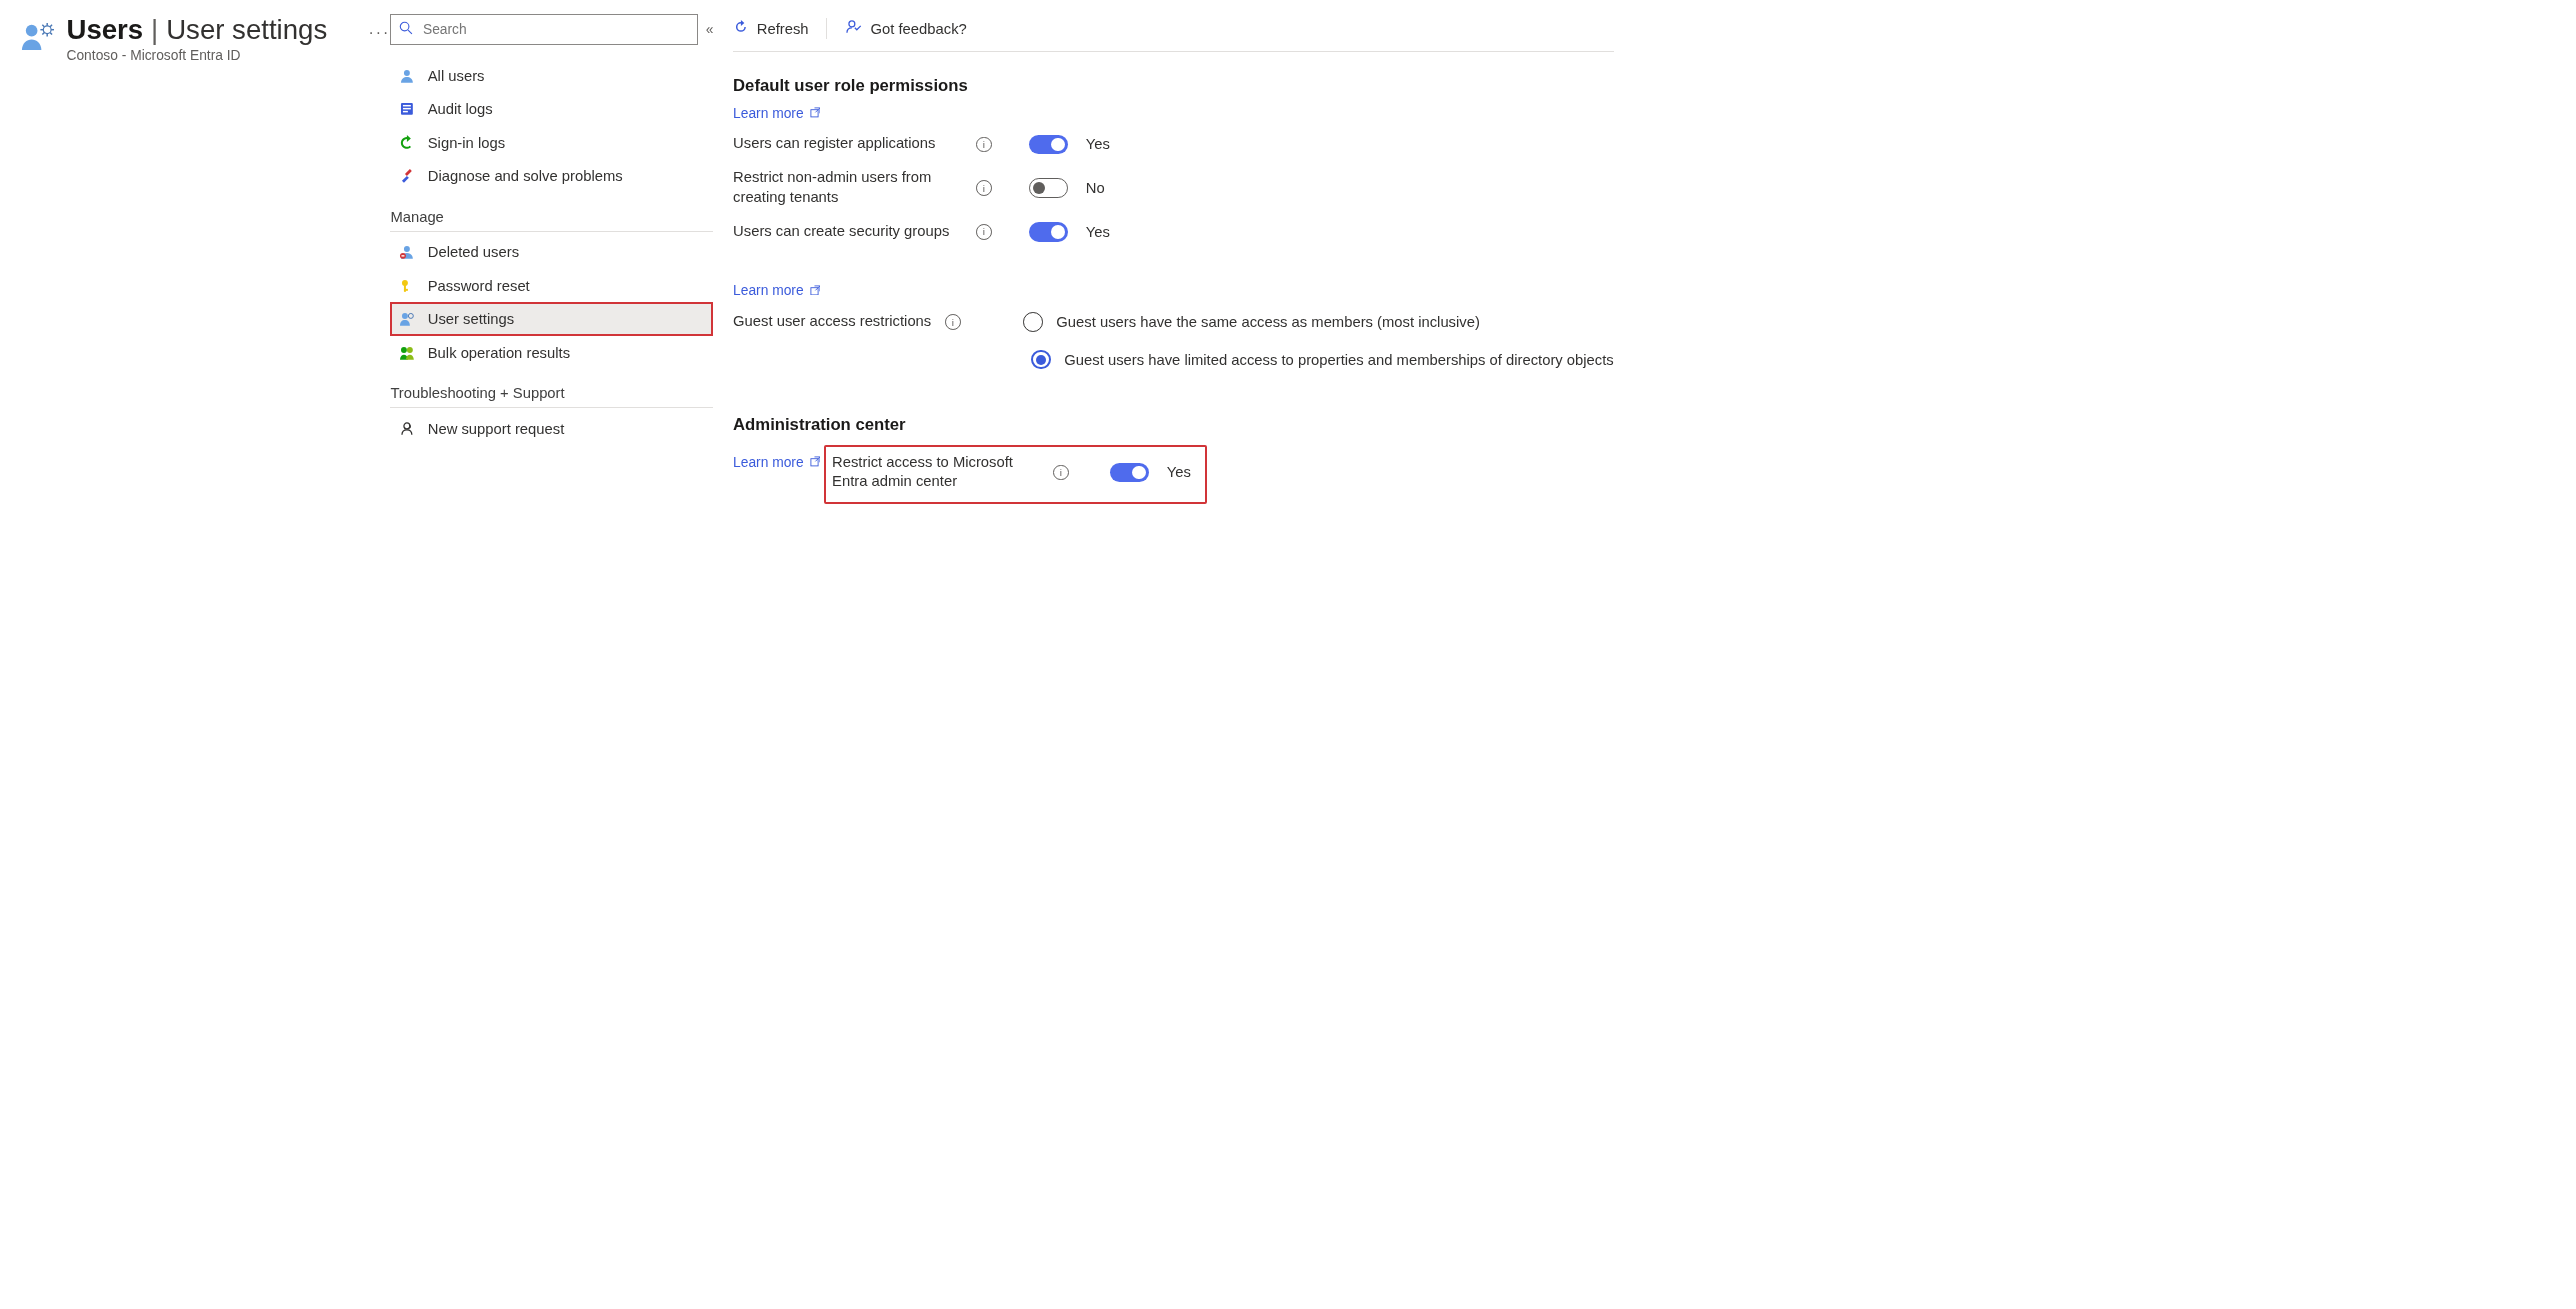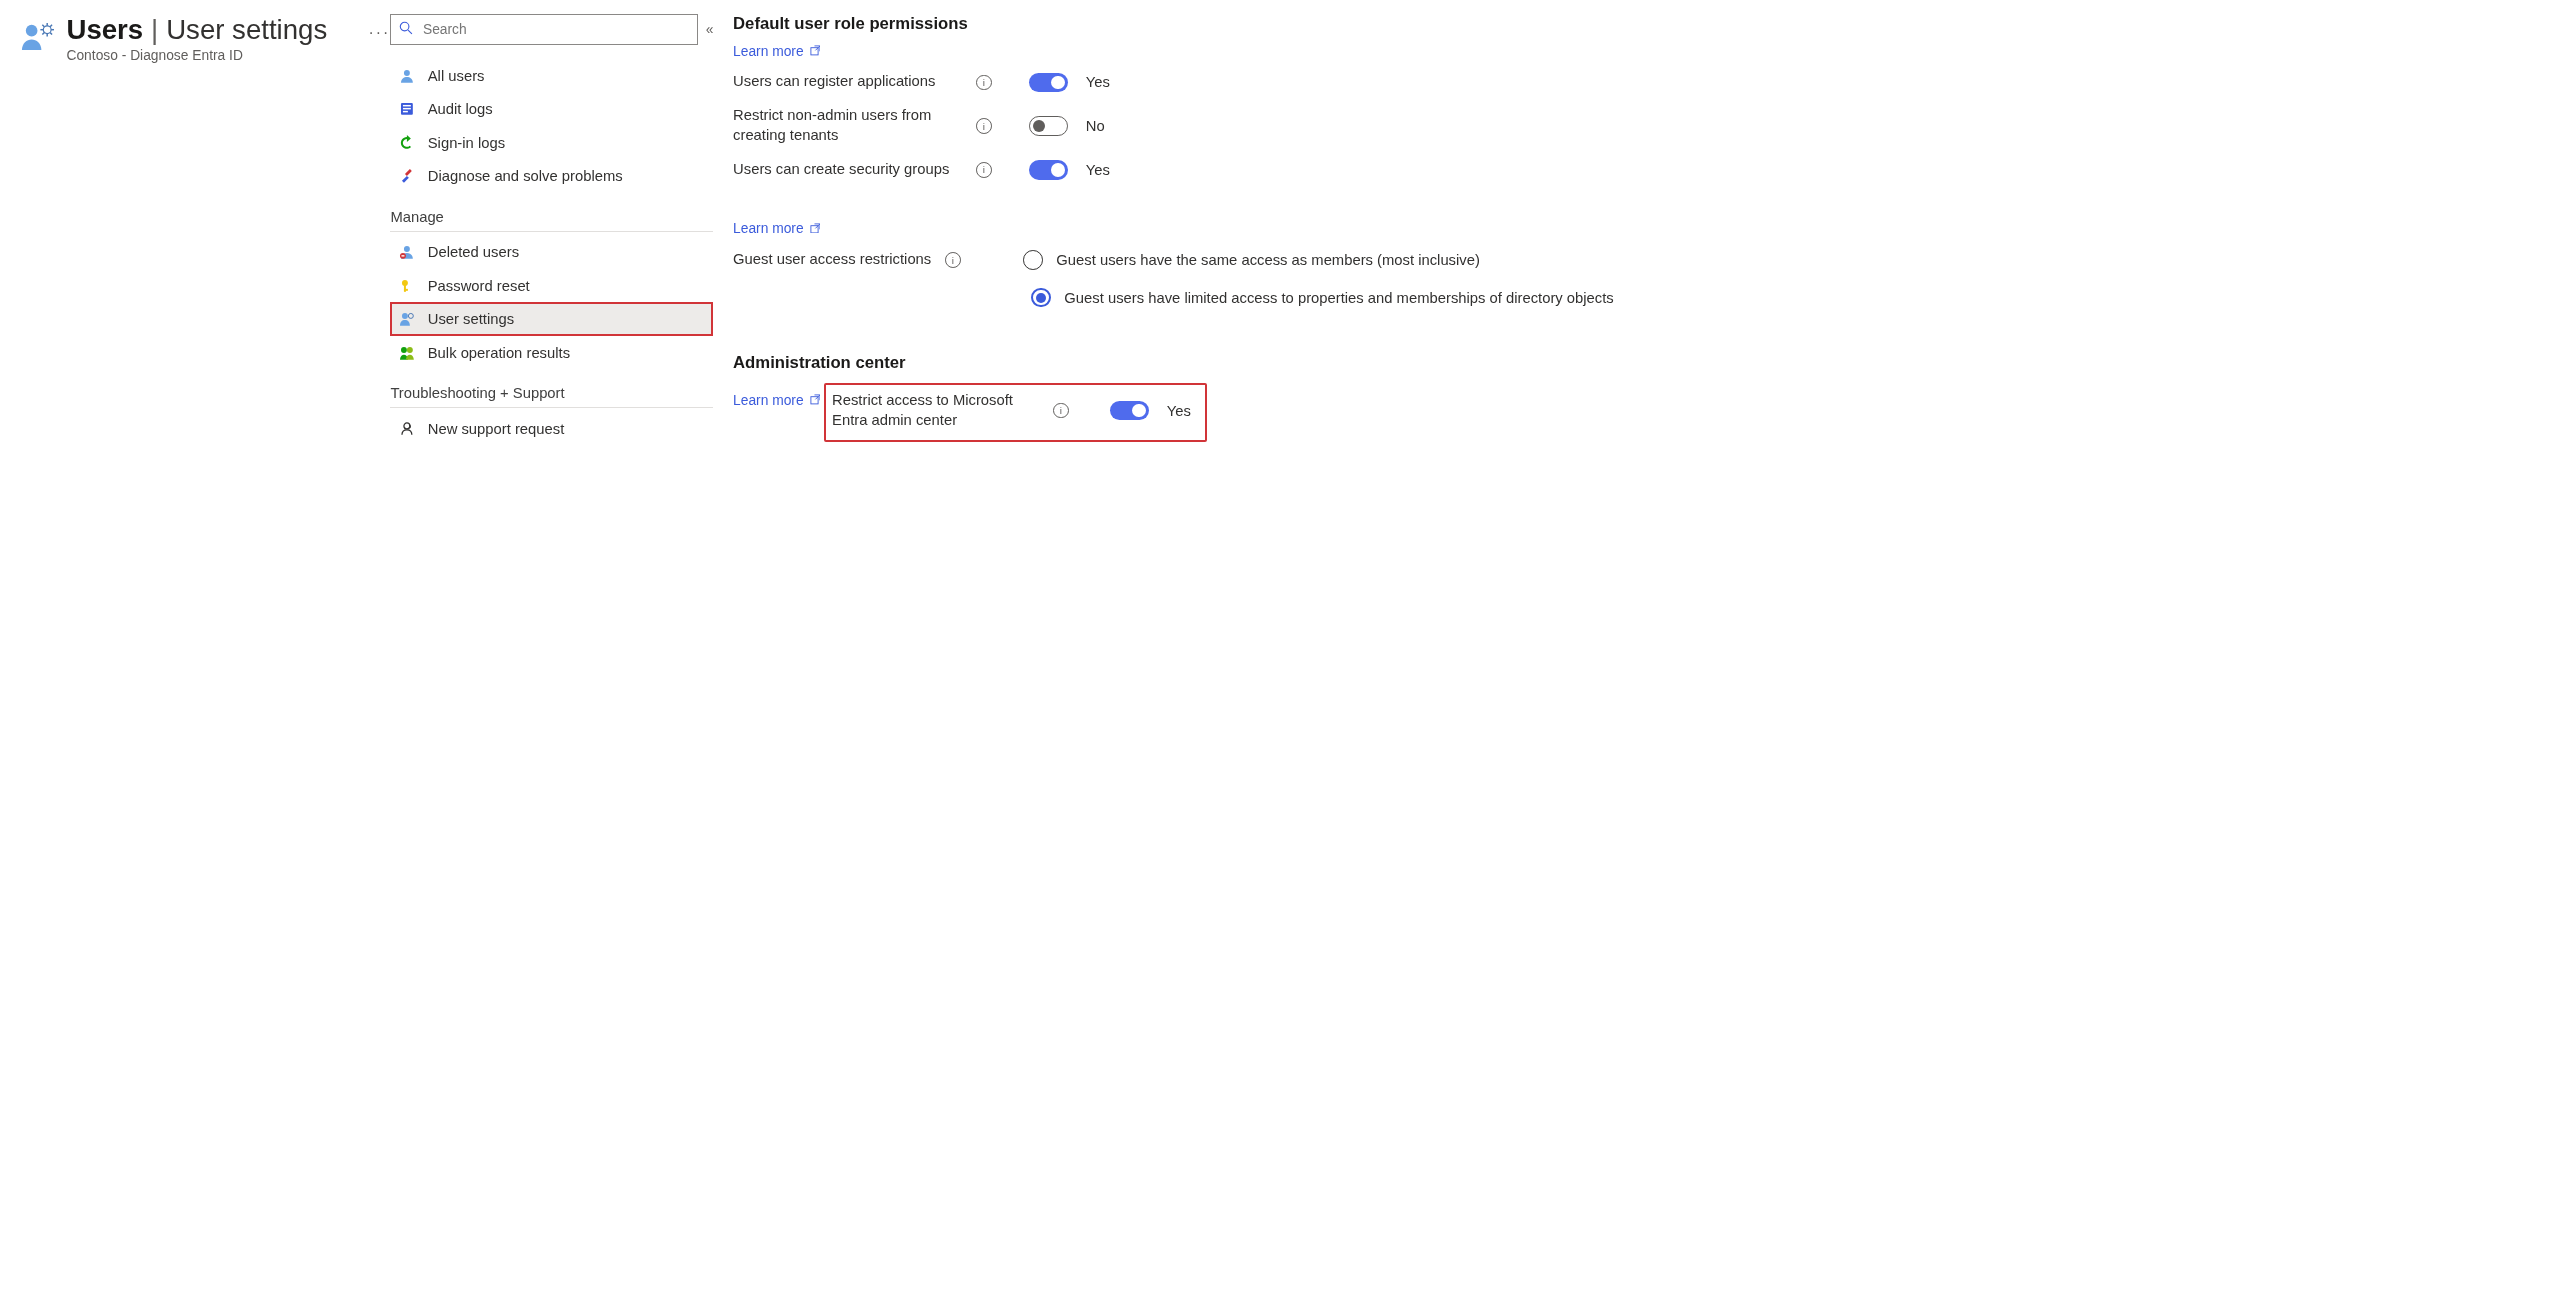--- a/index.html
+++ b/index.html
@@ -81,21 +81,21 @@
             </g>
           </g>
         </svg>
     </div>
     <div class="header-text">
       <div class="title-line">
         <span class="title-strong">Users</span>
         <span class="title-sep">|</span>
         <span class="title-light">User settings</span>
       </div>
-      <div class="subtitle">Contoso - Diagnose Entra ID</div>
+      <div class="subtitle">Contoso - Microsoft Entra ID</div>
     </div>
     <div class="more-icon">···</div>
   </div>
 
   <div class="body-row">
 
     <div class="sidebar">
       <div class="search-row">
         <div class="search-box">
           <span><svg width="13.8" height="13.8" viewBox="0 0 16 16">
@@ -198,20 +198,37 @@
               <circle cx="8" cy="5" r="3" fill="none" stroke="#323130" stroke-width="1.3"></circle>
               <path d="M3 14c0-3 2-5 5-5s5 2 5 5" fill="none" stroke="#323130" stroke-width="1.3"></path>
               <path d="M11 4a3 3 0 0 1 0 3" fill="none" stroke="#323130" stroke-width="1.3"></path>
             </svg>
           </span>
         <span>New support request</span>
       </div>
     </div>
 
     <div class="main">
+      <div class="toolbar">
+        <div class="tool-btn">
+          <span><svg width="15.8" height="15.8" viewBox="0 0 16 16">
+                <path d="M8 3a5 5 0 1 0 5 5h-1.5A3.5 3.5 0 1 1 8 4.5V7l3.5-3L8 1z" fill="#3b5bdb"></path>
+              </svg></span>
+          <span>Refresh</span>
+        </div>
+        <div class="tool-sep"></div>
+        <div class="tool-btn">
+          <span><svg width="17.7" height="17.7" viewBox="0 0 18 18">
+                <circle cx="7" cy="6" r="3" fill="none" stroke="#3b5bdb" stroke-width="1.3"></circle>
+                <path d="M2 15c0-3 2-5 5-5" fill="none" stroke="#3b5bdb" stroke-width="1.3"></path>
+                <path d="M10 10l2 2 4-4" fill="none" stroke="#3b5bdb" stroke-width="1.3"></path>
+              </svg></span>
+          <span>Got feedback?</span>
+        </div>
+      </div>
 
       <div class="section">
         <div class="sect-title">Default user role permissions</div>
         <div class="learn-more">
           <span>Learn more</span>
           <span><svg width="10.8" height="10.8" viewBox="0 0 12 12">
                 <rect x="1" y="3" width="8" height="8" fill="none" stroke="#3b5bdb" stroke-width="1"></rect>
                 <path d="M5 1h6v6M11 1L6 6" fill="none" stroke="#3b5bdb" stroke-width="1"></path>
               </svg></span>
         </div>

